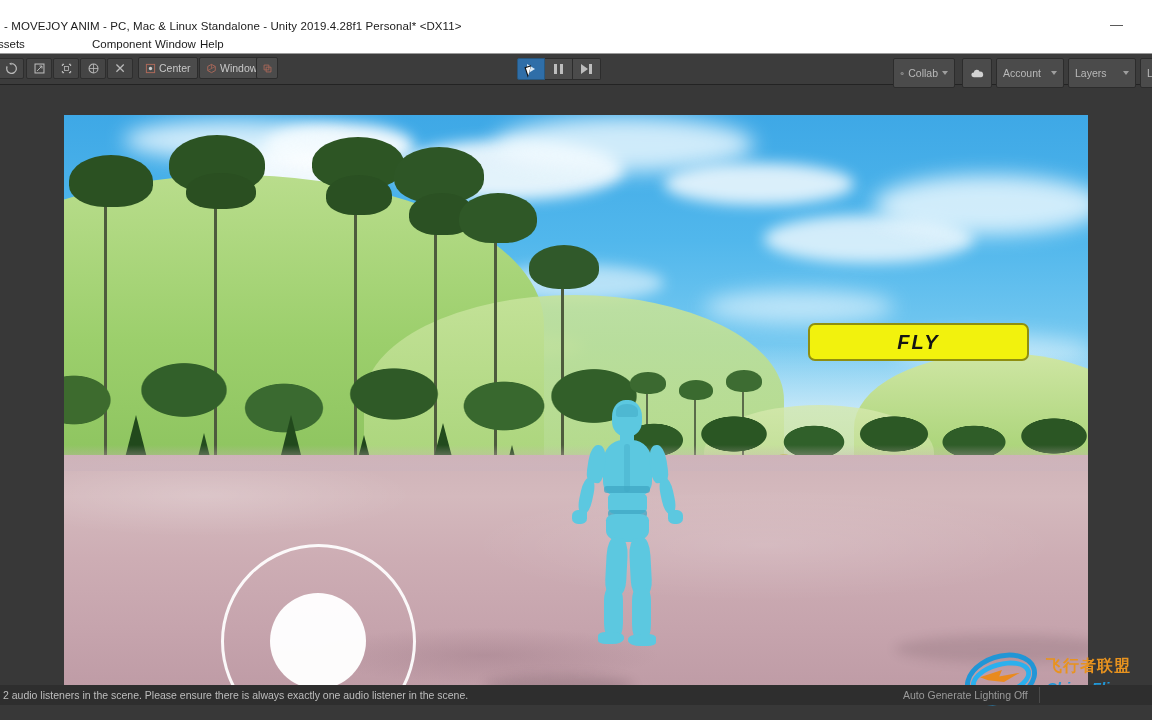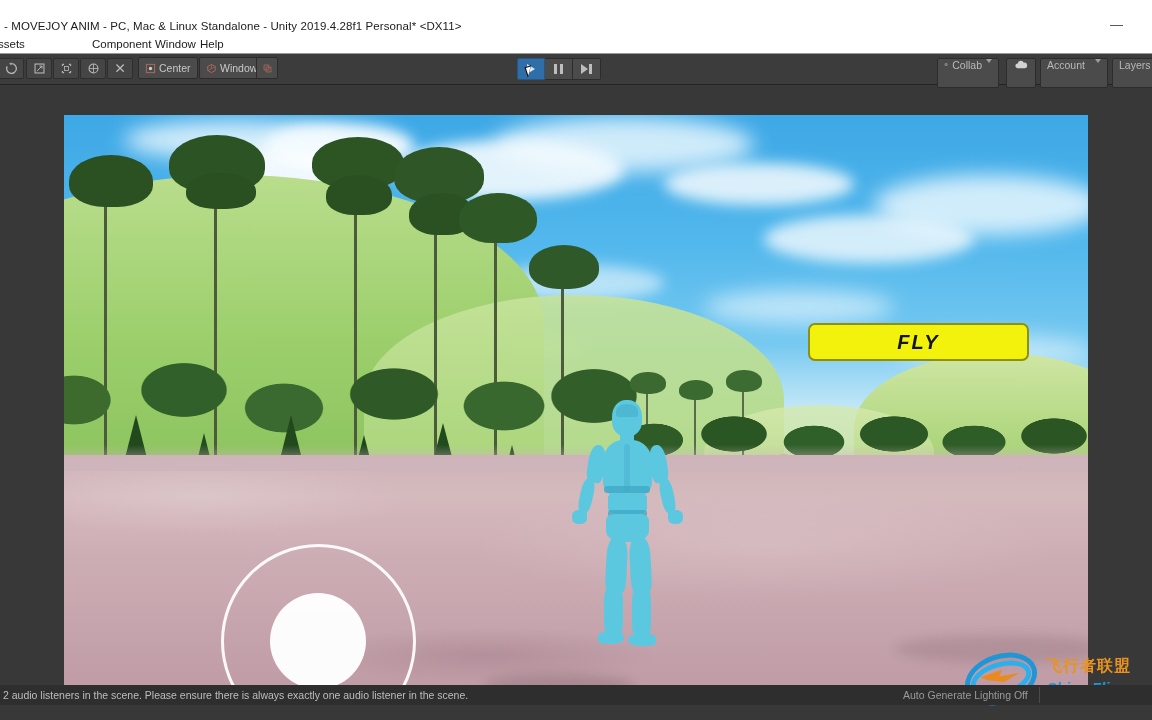--- a/index.html
+++ b/index.html
@@ -36,21 +36,21 @@
             border-left:none;display:flex;align-items:center;justify-content:center;cursor:pointer;}
   .step-btn{border-radius:0 2px 2px 0;}
   .tri{width:0;height:0;border-left:8px solid #d8e8f5;border-top:5px solid transparent;border-bottom:5px solid transparent;}
   .pausebars{display:flex;gap:3px;}
   .pausebars i{display:block;width:3px;height:10px;background:#bdbdbd;}
   .stepico{display:flex;align-items:center;gap:1px;}
   .stepico .t{width:0;height:0;border-left:7px solid #bdbdbd;border-top:5px solid transparent;border-bottom:5px solid transparent;}
   .stepico .b{width:3px;height:10px;background:#bdbdbd;}
   .right-grp{position:absolute;top:4px;height:22px;}
   .rg-btn{position:absolute;top:0;height:30px;box-sizing:border-box;background:#4b4b4b;border:1px solid #2c2c2c;
-          border-radius:2px;display:flex;align-items:flex-start;color:#b9b9b9;font-size:10.5px;cursor:pointer;padding:0 6px;margin-left:44px;}
+          border-radius:2px;display:flex;align-items:center;color:#b9b9b9;font-size:10.5px;cursor:pointer;padding:0 6px;}
   .caret{width:0;height:0;border-top:4px solid #9e9e9e;border-left:3.5px solid transparent;border-right:3.5px solid transparent;}
 
   
   .gvbar{position:absolute;left:0;top:85px;width:1152px;height:30px;background:#3c3c3c;border-bottom:1px solid #232323;}
   .res-drop{position:absolute;left:2px;top:4px;width:134px;height:21px;box-sizing:border-box;background:#454545;
             border:1px solid #2c2c2c;border-radius:2px;display:flex;align-items:center;
             justify-content:space-between;padding:0 6px;color:#c9c9c9;font-size:11px;cursor:pointer;}
   .scale-lbl{position:absolute;left:141px;top:11px;font-size:11px;color:#c2c2c2;}
   .slider{position:absolute;left:174px;top:17.5px;width:126px;height:2px;background:#676767;border-radius:1px;}
   .slider-knob{position:absolute;left:173px;top:14px;width:9px;height:9px;border-radius:50%;background:#cfcfcf;cursor:pointer;}

